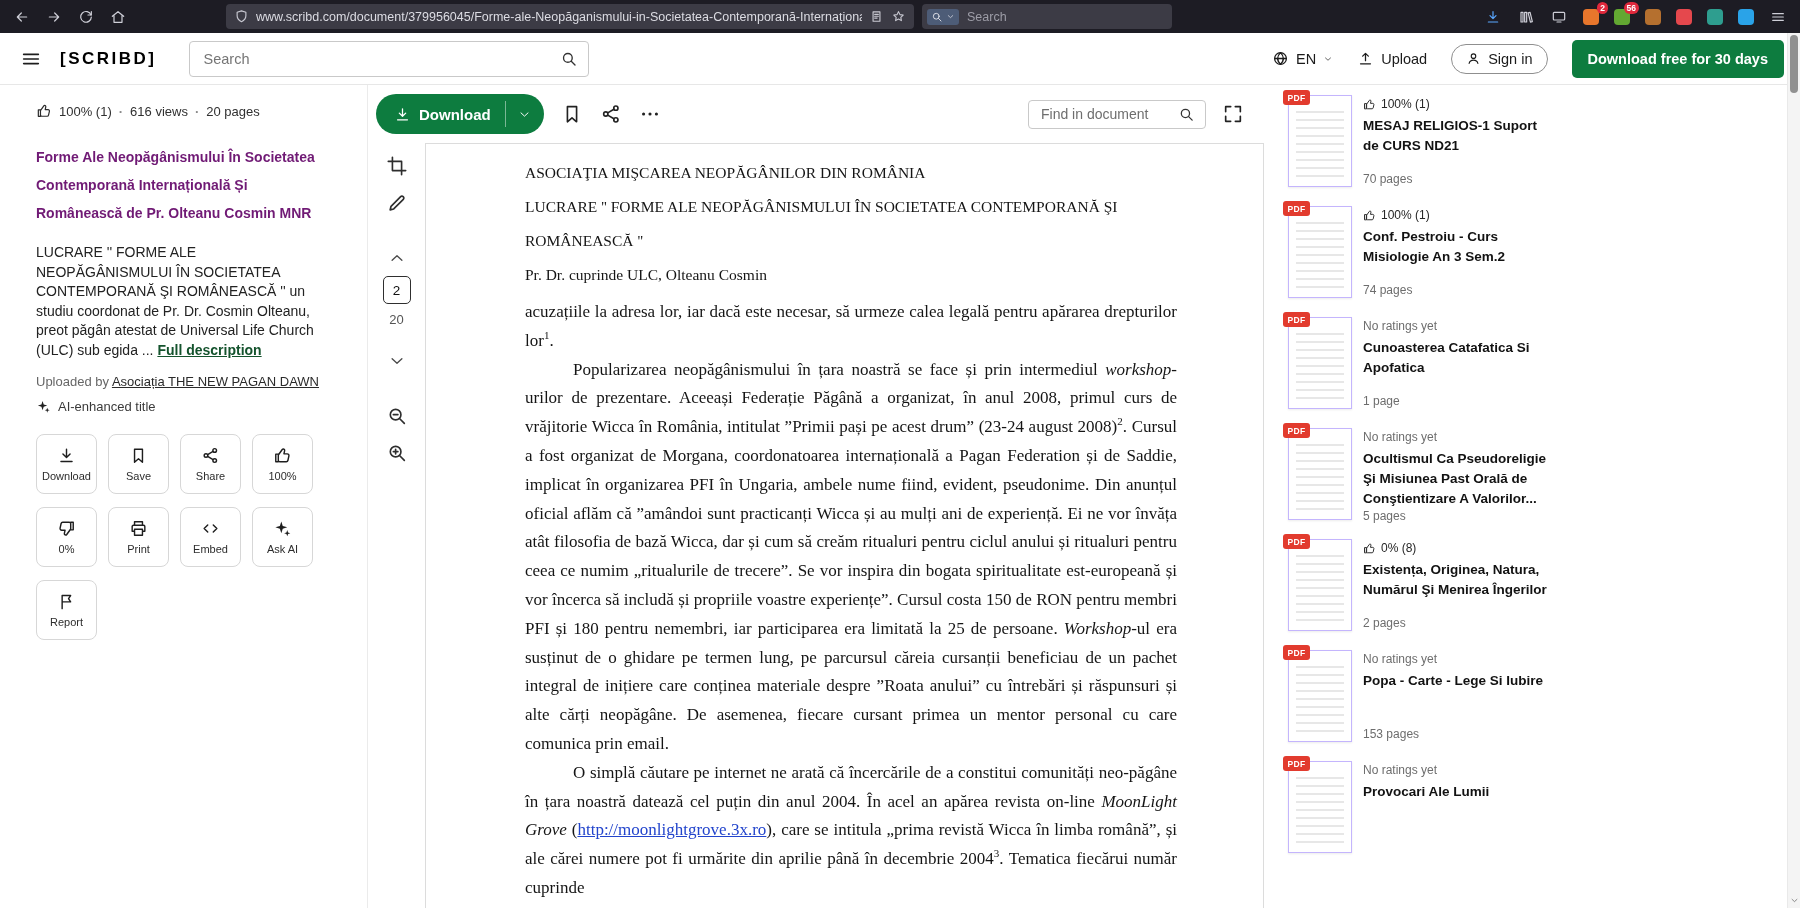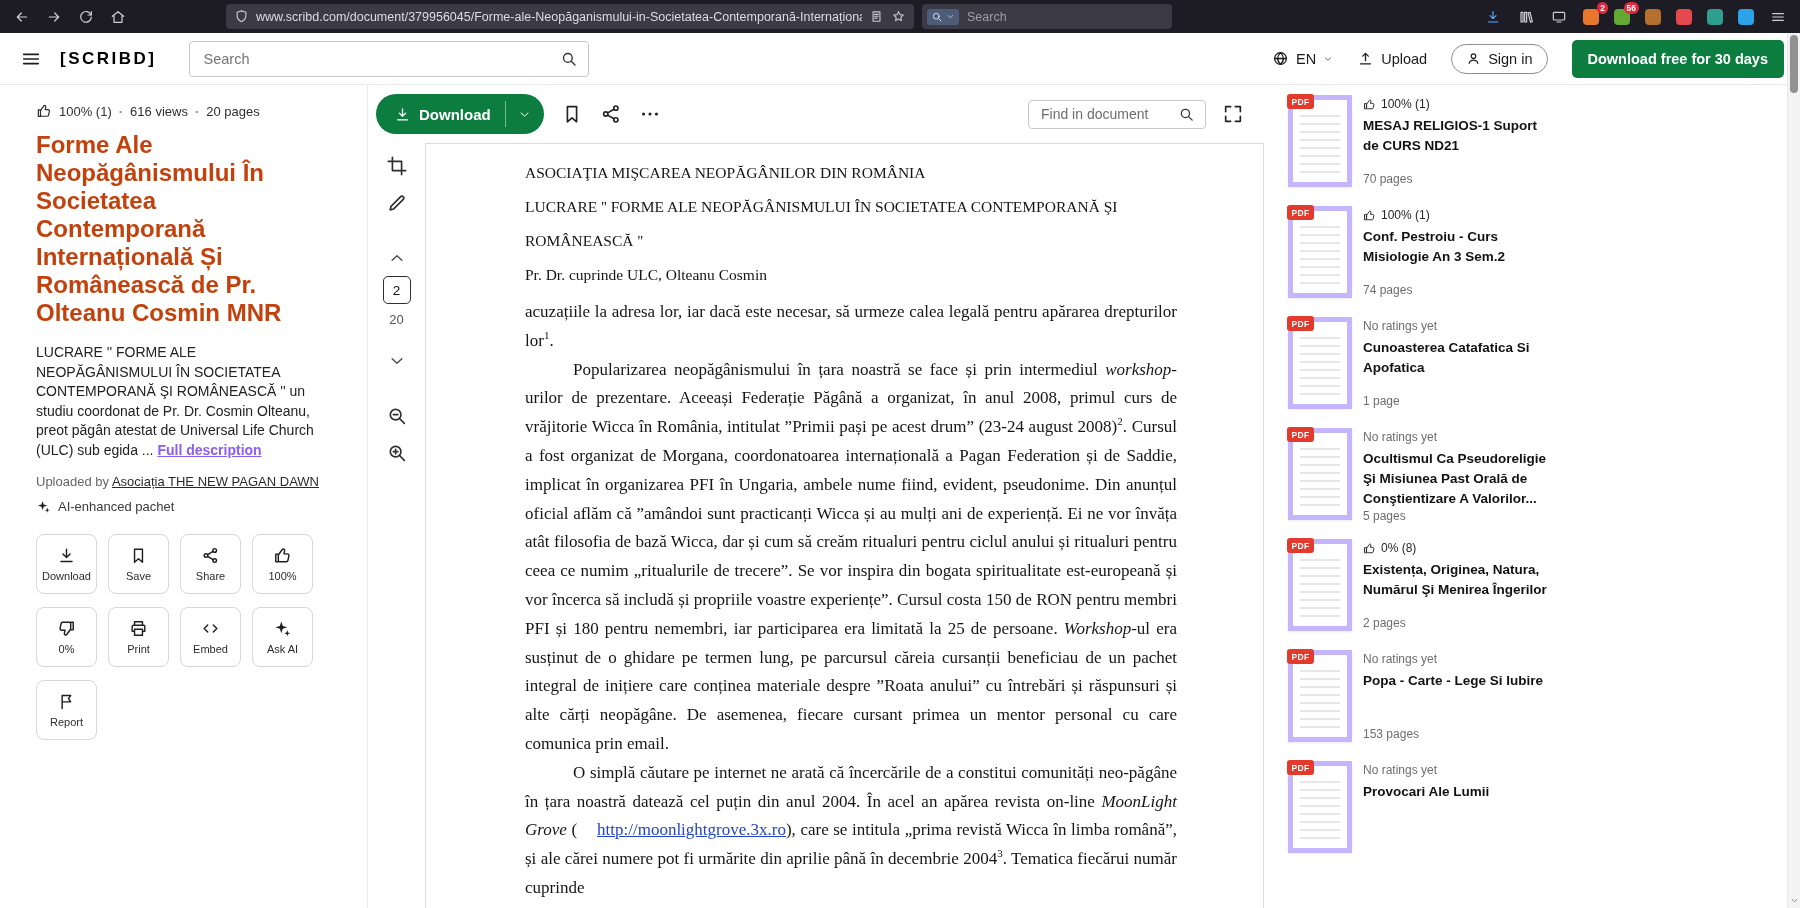--- a/index.html
+++ b/index.html
@@ -56,23 +56,23 @@
     padding:0 16px; font-size:14.5px; font-weight:700; font-family:inherit; cursor:pointer; }
 
   
   .main { display:flex; height:823px; }
 
   
   .doc-panel { width:368px; flex:none; border-right:1px solid #ebebeb; padding:18px 36px 0 36px; }
   .stats { display:flex; align-items:center; gap:7px; font-size:13px; color:#303030; }
   .st-ico { width:16px; height:16px; color:#2b2b2b; }
   .stats .dot::before { content:"\00b7"; margin-right:7px; color:#8a8a8a; font-weight:700; }
-  .doc-title { font-size:24px; line-height:28px; font-weight:700; color:#c2410c; margin:12px 0 16px; }
+  .doc-title { font-size:14px; line-height:28px; font-weight:700; color:#701a75; margin:24px 0 16px; }
   .doc-desc { font-size:14px; line-height:19.5px; color:#222; }
-  .full-desc { font-weight:700; text-decoration:underline; color:#8b5cf6; cursor:pointer; }
+  .full-desc { font-weight:700; text-decoration:underline; color:#14532d; cursor:pointer; }
   .uploaded { margin-top:14px; font-size:13px; color:#666; }
   .uploaded a { color:#2a2a2a; text-decoration:underline; cursor:pointer; }
   .ai-row { margin-top:10px; font-size:13px; color:#3a3a3a; display:flex; align-items:center; gap:7px; }
   .ai-ico { width:15px; height:15px; color:#222; }
   .actions-grid { margin-top:20px; display:grid; grid-template-columns:repeat(4,61px); gap:13px 11px; }
   .action-card { height:60px; border:1px solid #d7d7d7; border-radius:8px; background:#fff; cursor:pointer;
     display:flex; flex-direction:column; align-items:center; justify-content:center; gap:5px; }
   .action-card .a-ico { width:19px; height:19px; color:#1e1e1e; }
   .action-card .a-label { font-size:11px; color:#2d2d2d; }
 
@@ -104,26 +104,26 @@
   .page-total { font-size:13px; color:#555; margin-bottom:25px; }
   .page-wrap { flex:1; min-width:0; padding-right:16px; }
   .doc-page { height:100%; border:1px solid #dcdcdc; border-bottom:none; background:#fff; overflow:hidden;
     padding:12px 86px 0 99px; font-family:"Liberation Serif","DejaVu Serif",serif; color:#151515; }
   .doc-h { text-align:left; font-size:15.5px; line-height:34px; font-weight:400; }
   .doc-body { margin-top:6px; }
   .doc-body p { font-size:17px; line-height:28.8px; text-align:justify; }
   .doc-body p.indent { text-indent:48px; }
   .doc-body sup { font-size:11px; line-height:0; }
   .doc-body .it { font-style:italic; }
-  .doc-link { color:var(--link_blue,#2244cc); text-decoration:underline;margin-left:20px; }
+  .doc-link { color:var(--link_blue,#2244cc); text-decoration:underline; }
 
   
   .related { width:520px; flex:none; padding:10px 0 0 8px; overflow:hidden; }
   .related-item { display:flex; gap:11px; width:260px; height:92px; margin-bottom:19px; cursor:pointer; }
-  .thumb { width:64px; height:92px; flex:none; position:relative; border:5px solid #c4b5fd; background:#fff;
+  .thumb { width:64px; height:92px; flex:none; position:relative; border:1px solid #c4b5fd; background:#fff;
     box-shadow:0 1px 2px rgba(0,0,0,.08); }
   .pdf-badge { position:absolute; top:-6px; left:-6px; background:var(--pdf_badge,#e23b2e); color:#fff;
     font-size:8.5px; font-weight:700; padding:2.5px 4.5px; border-radius:3px; letter-spacing:.4px; }
   .t-lines { position:absolute; left:7px; right:7px; top:15px; bottom:8px;
     background:repeating-linear-gradient(to bottom,#e7e7e7 0 2px,transparent 2px 8px); }
   .r-meta { flex:1; min-width:0; display:flex; flex-direction:column; }
   .r-rating { display:flex; align-items:center; gap:5px; font-size:12px; color:#262626; margin-top:2px; }
   .r-rating.muted { color:#6d6d6d; }
   .rt-ico { width:13px; height:13px; color:#2b2b2b; }
   .r-title { margin-top:5px; font-size:13.5px; font-weight:700; line-height:20px; color:#121212; }
@@ -313,21 +313,21 @@
     <p class="uploaded">
       <span>Uploaded by</span>
       <a>Asociația THE NEW PAGAN DAWN</a>
     </p>
     <p class="ai-row">
       <span class="ai-ico js-icon">
           <svg viewBox="0 0 24 24" fill="currentColor">
             <path d="M10.5 3l1.8 5.7 5.7 1.8-5.7 1.8-1.8 5.7-1.8-5.7L3 10.5l5.7-1.8zM18 14l1 2.9 2.9 1-2.9 1-1 2.9-1-2.9-2.9-1 2.9-1z"></path>
           </svg>
         </span>
-      <span>AI-enhanced pachet</span>
+      <span>AI-enhanced title</span>
     </p>
     <div class="actions-grid">
         <div class="action-card">
           <span class="a-ico"><svg viewBox="0 0 24 24" fill="none" stroke="currentColor" stroke-width="1.8" stroke-linecap="round" stroke-linejoin="round">
               <path d="M12 4v10m-4.5-4L12 14.5 16.5 10M5 19.5h14"></path>
             </svg></span>
           <span class="a-label">Download</span>
         </div>
         <div class="action-card">
           <span class="a-ico"><svg viewBox="0 0 24 24" fill="none" stroke="currentColor" stroke-width="1.8" stroke-linecap="round" stroke-linejoin="round">

